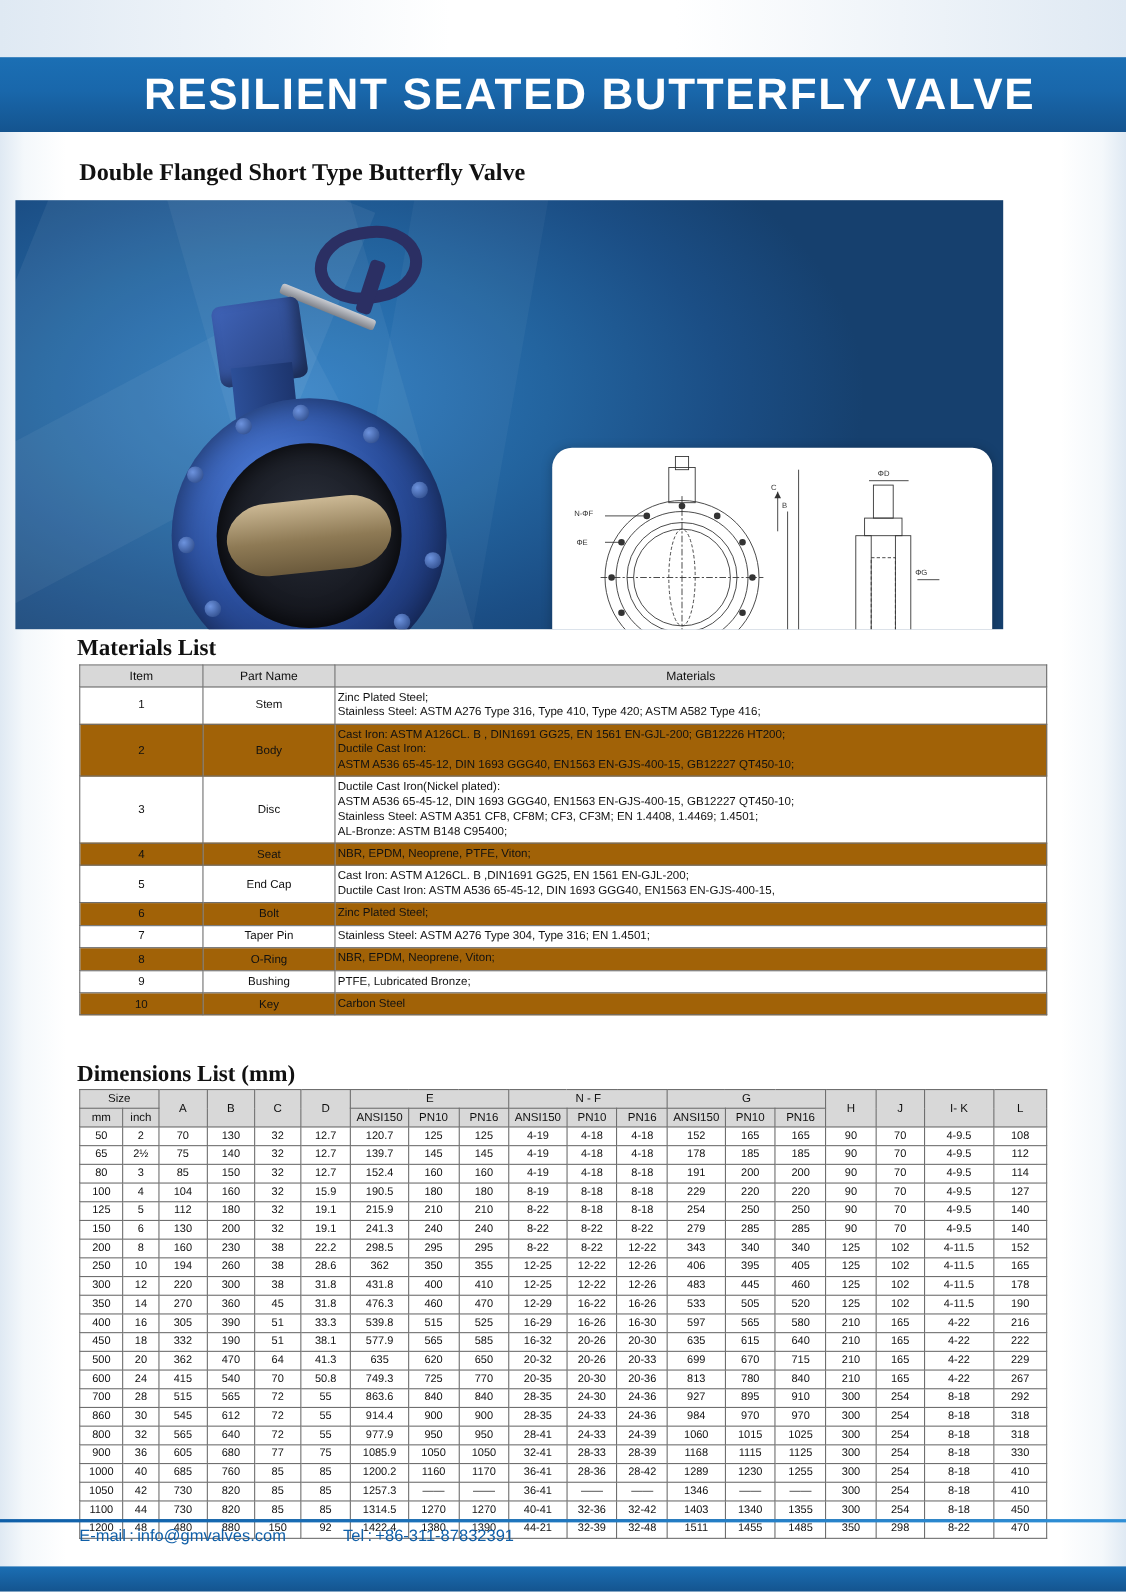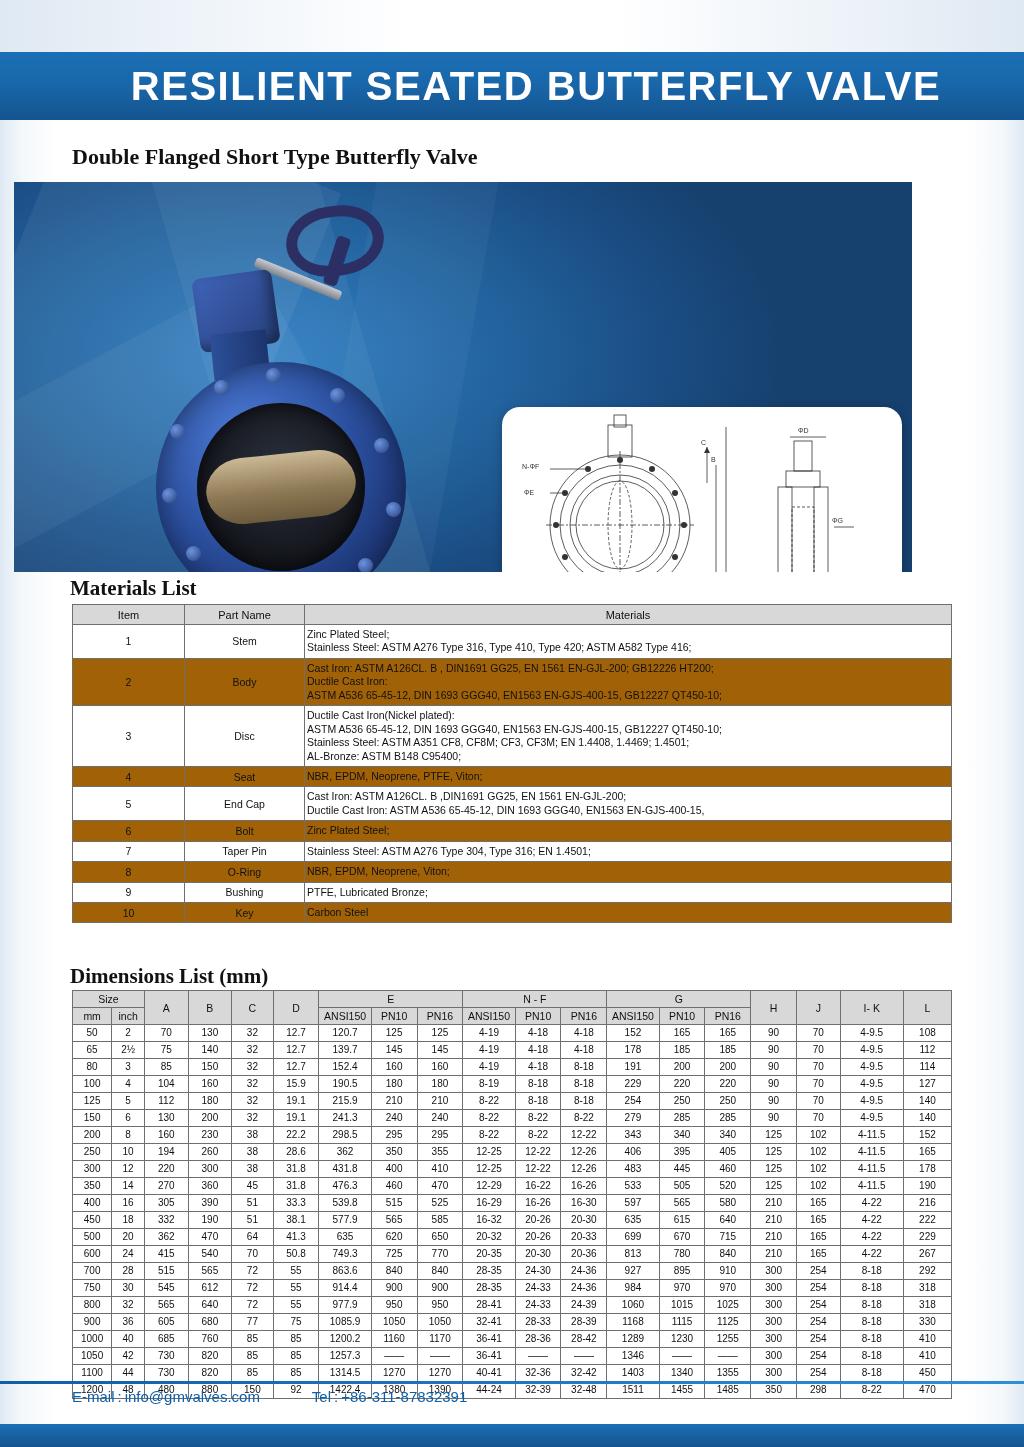--- a/index.html
+++ b/index.html
@@ -689,21 +689,21 @@
         <td>24-36</td>
         <td>927</td>
         <td>895</td>
         <td>910</td>
         <td>300</td>
         <td>254</td>
         <td>8-18</td>
         <td>292</td>
       </tr>
       <tr>
-        <td>750</td>
+        <td>860</td>
         <td>30</td>
         <td>545</td>
         <td>612</td>
         <td>72</td>
         <td>55</td>
         <td>914.4</td>
         <td>900</td>
         <td>900</td>
         <td>28-35</td>
         <td>24-33</td>
@@ -824,21 +824,21 @@
       <tr>
         <td>1200</td>
         <td>48</td>
         <td>480</td>
         <td>880</td>
         <td>150</td>
         <td>92</td>
         <td>1422.4</td>
         <td>1380</td>
         <td>1390</td>
-        <td>44-24</td>
+        <td>44-21</td>
         <td>32-39</td>
         <td>32-48</td>
         <td>1511</td>
         <td>1455</td>
         <td>1485</td>
         <td>350</td>
         <td>298</td>
         <td>8-22</td>
         <td>470</td>
       </tr>

